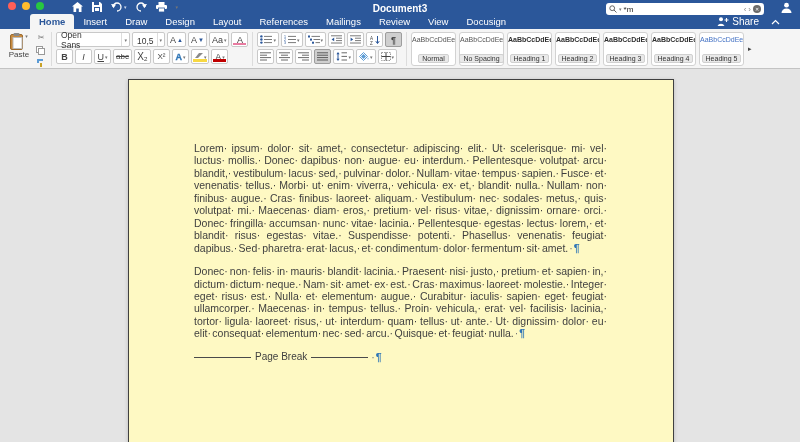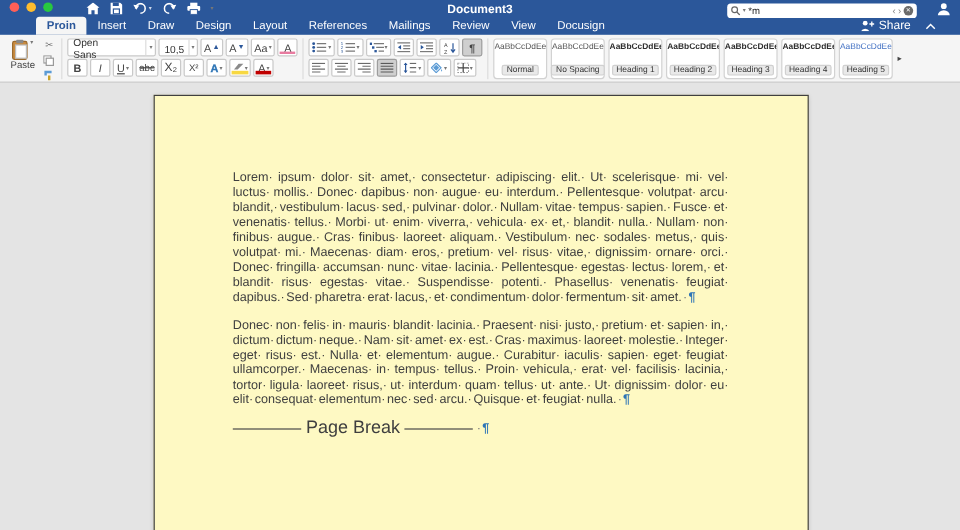--- a/index.html
+++ b/index.html
@@ -78,21 +78,21 @@
   .docarea { height:373px; background:#e4e4e4; position:relative; }
   .page { position:absolute; left:128px; top:10px; width:546px; height:381px; background:#fef9c3;
     border:1px solid #404040; box-shadow:0 1px 4px rgba(0,0,0,.18); }
   .textcol { margin:62px 66px 0 65px; font-size:10.5px; line-height:12.45px;
     color:#3f3f3f; text-align:justify; word-spacing:-1.5px; }
   .para { margin-bottom:11px; }
   .pilcrow { color:#2e75b6; font-weight:bold; }
   .pilcrow::before { content:"\00B7"; color:#777; font-weight:normal; margin:0 1px; }
   .pagebreak { display:flex; align-items:center; margin-top:3px; }
   .pb-line { width:57px; border-top:1px solid #4a4a4a; }
-  .pb-label { font-size:15px; color:#3f3f3f; padding:0 4px; word-spacing:0; }
+  .pb-label { font-size:10px; color:#3f3f3f; padding:0 4px; word-spacing:0; }
   svg { display:block; }
 </style>
 </head>
 <body>
 
 <div class="titlebar">
   <div class="tb-row1">
     <span class="light red"></span>
     <span class="light yellow"></span>
     <span class="light green"></span>
@@ -145,21 +145,21 @@
       <span class="s-clear">✕</span>
     </span>
     <span class="tb-person">
       <svg width="11" height="11" viewBox="0 0 11 11">
           <circle cx="5.5" cy="3.2" r="2.4" fill="#fff"></circle>
           <path d="M0.5 11 A5 4.5 0 0 1 10.5 11 Z" fill="#fff"></path>
         </svg>
     </span>
   </div>
   <div class="tb-row2">
-    <span class="tab active">Proin</span>
+    <span class="tab active">Home</span>
     <span class="tab">Insert</span>
     <span class="tab">Draw</span>
     <span class="tab">Design</span>
     <span class="tab">Layout</span>
     <span class="tab">References</span>
     <span class="tab">Mailings</span>
     <span class="tab">Review</span>
     <span class="tab">View</span>
     <span class="tab">Docusign</span>
     <span class="share-area">

